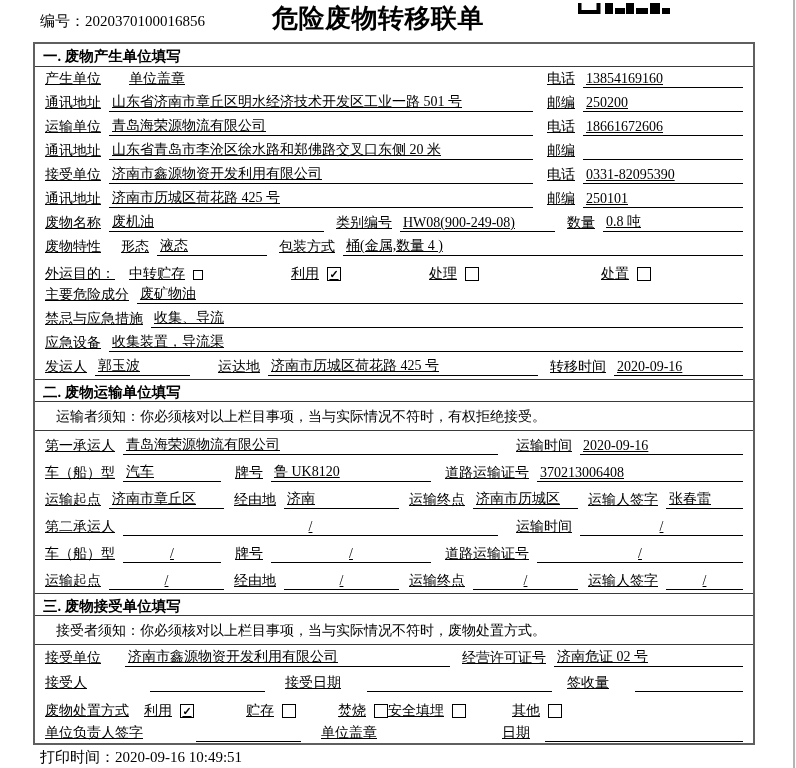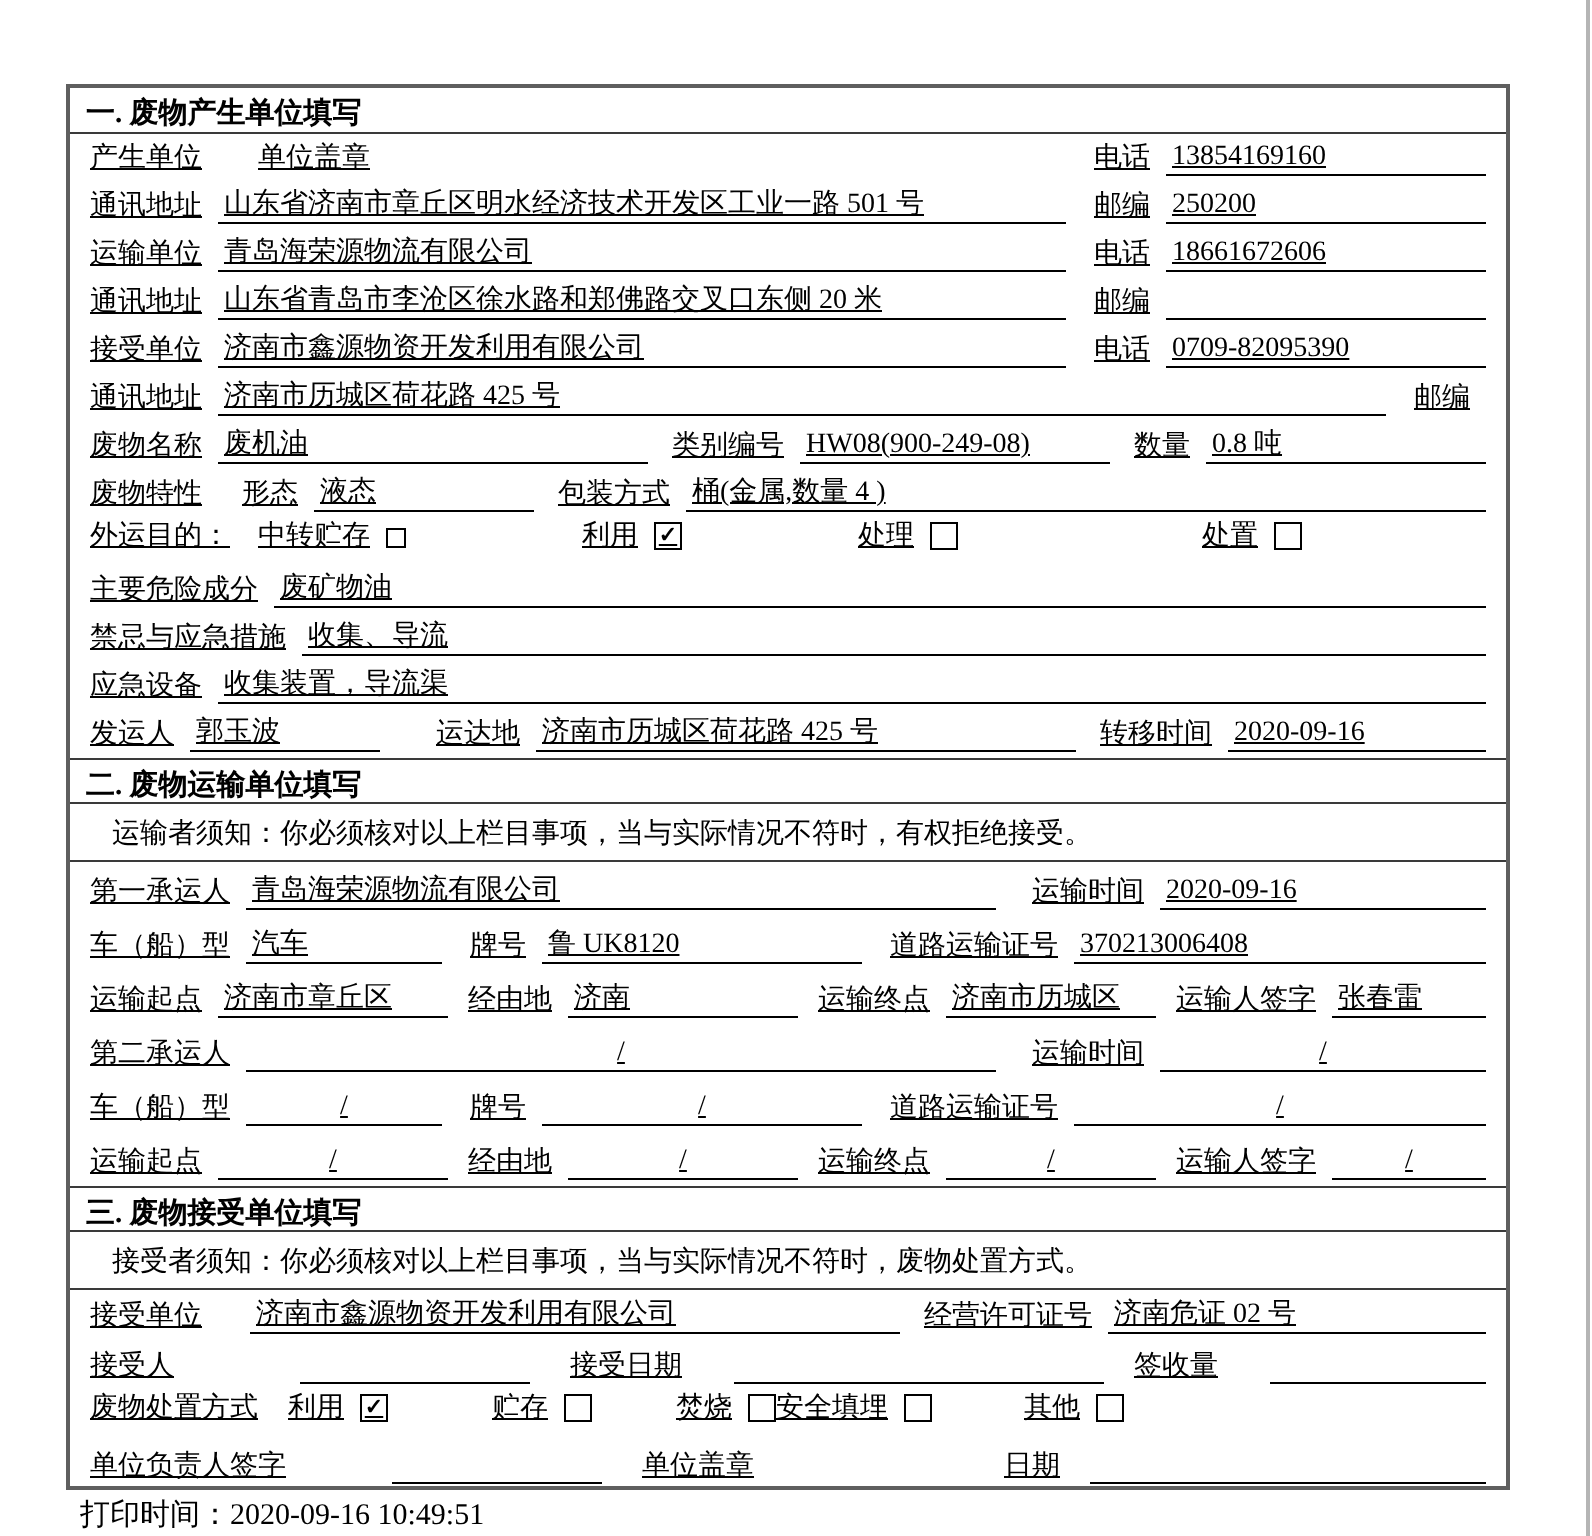--- a/index.html
+++ b/index.html
@@ -17,40 +17,55 @@
               border:2px solid #5f5f5f;box-sizing:border-box;background:#fff;}
   .sec-h{font-weight:bold;font-size:14.5px;padding:3px 8px 0 8px;height:23px;
          box-sizing:border-box;border-bottom:1px solid #3a3a3a;}
   .sec-h.bt{border-top:1px solid #3a3a3a;}
   .notice{font-size:14px;padding:6px 10px 0 21px;height:29px;box-sizing:border-box;
           border-bottom:1px solid #3a3a3a;white-space:nowrap;}
   .row{display:flex;align-items:flex-end;box-sizing:border-box;height:24px;
        padding:0 10px 3px 10px;font-size:14px;text-decoration:underline;}
   .s2row{height:27px;}
   .s3row{height:25px;}
-  .cbrow{align-items:flex-start;padding-bottom:0;}
+  .cbrow{align-items:flex-end;padding-bottom:0;}
   .lbl{white-space:nowrap;flex:none;padding-right:8px;}
   .lbl.np{padding-right:0;}
   .fld{border-bottom:1px solid #000;padding:0 3px;white-space:nowrap;flex:none;
        min-height:16px;box-sizing:border-box;overflow:hidden;}
   .fx{flex:1 1 auto;}
   .sp{flex:1 1 auto;}
   .ctr{text-align:center;}
   .cbg{display:flex;align-items:center;flex:none;}
   .cb{flex:none;width:12px;height:12px;border:1.5px solid #000;margin-left:8px;
       font-size:11px;line-height:12px;text-align:center;font-weight:bold;box-sizing:content-box;}
   .cb.sm{width:8px;height:8px;margin-top:2px;}
   .print-line{position:absolute;left:40px;top:748px;font-size:15px;white-space:nowrap;}
 </style>
 </head>
 <body>
 
 <div class="page">
   <div class="page-edge"></div>
 
+  <div class="doc-header">
+    <div class="serial"><span>编号：</span><span>2020370100016856</span></div>
+    <div class="form-title">危险废物转移联单</div>
+    <div class="qr-frag">
+      <svg width="92" height="11" viewBox="0 0 92 11" xmlns="http://www.w3.org/2000/svg">
+        <rect x="1.5" y="-8" width="19" height="17" fill="none" stroke="#000" stroke-width="4"></rect>
+        <rect x="27" y="0" width="8" height="11" fill="#000"></rect>
+        <rect x="37" y="5" width="10" height="6" fill="#000"></rect>
+        <rect x="48" y="0" width="8" height="11" fill="#000"></rect>
+        <rect x="58" y="5" width="12" height="6" fill="#000"></rect>
+        <rect x="72" y="0" width="10" height="11" fill="#000"></rect>
+        <rect x="84" y="5" width="8" height="6" fill="#000"></rect>
+      </svg>
+    </div>
+  </div>
 
   <div class="form-table">
 
     <div class="sec-h">一. 废物产生单位填写</div>
 
     <div class="row">
       <span class="lbl">产生单位</span>
       <span class="lbl np" style="margin-left:20px">单位盖章</span>
       <span class="sp"></span>
       <span class="lbl">电话</span>
@@ -75,27 +90,28 @@
       <span class="lbl">通讯地址</span>
       <span class="fld fx">山东省青岛市李沧区徐水路和郑佛路交叉口东侧 20 米</span>
       <span class="lbl" style="margin-left:14px">邮编</span>
       <span class="fld" style="width:160px"></span>
     </div>
 
     <div class="row">
       <span class="lbl">接受单位</span>
       <span class="fld fx">济南市鑫源物资开发利用有限公司</span>
       <span class="lbl" style="margin-left:14px">电话</span>
-      <span class="fld" style="width:160px">0709-82095390</span>
+      <span class="fld" style="width:160px">0331-82095390</span>
     </div>
 
     <div class="row">
       <span class="lbl">通讯地址</span>
       <span class="fld fx">济南市历城区荷花路 425 号</span>
       <span class="lbl" style="margin-left:14px">邮编</span>
+      <span class="fld" style="width:160px">250101</span>
     </div>
 
     <div class="row">
       <span class="lbl">废物名称</span>
       <span class="fld" style="width:215px">废机油</span>
       <span class="lbl" style="margin-left:12px">类别编号</span>
       <span class="fld" style="width:155px">HW08(900-249-08)</span>
       <span class="lbl" style="margin-left:12px">数量</span>
       <span class="fld fx">0.8 吨</span>
     </div>

